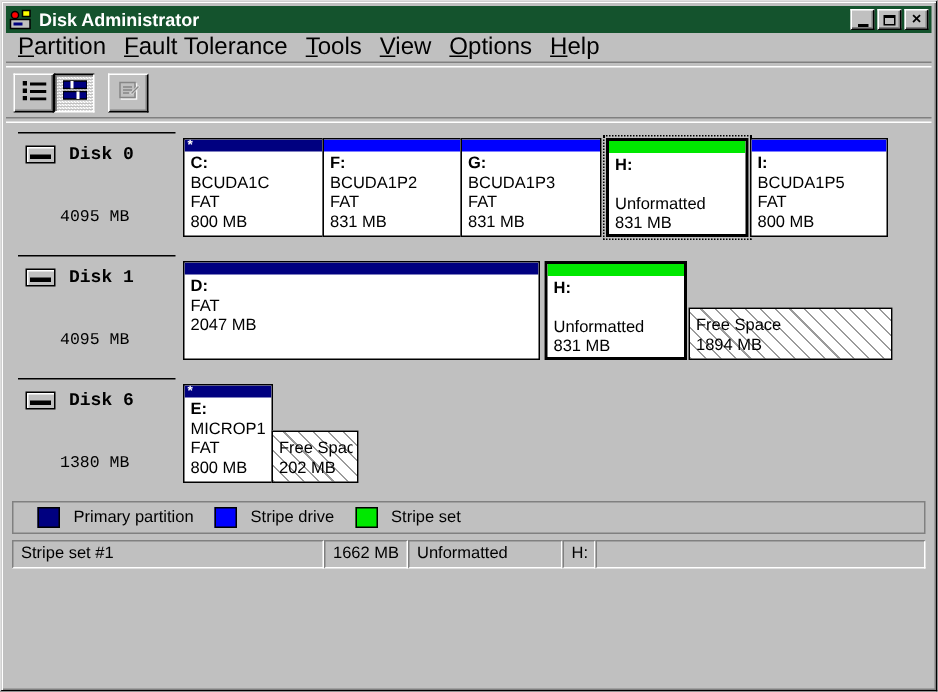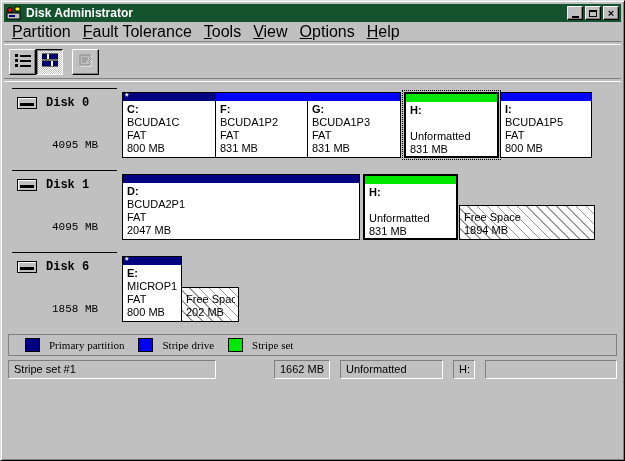--- a/index.html
+++ b/index.html
@@ -36,21 +36,21 @@
     background-size:2px 2px;}
   .tb-btn.disabled svg{opacity:.9;}
   .tb-gap{width:9px;}
   
   .disk-area{margin-top:2px;}
   .disk-row{height:82px;display:flex;position:relative;}
   .label-col{width:118px;position:relative;flex:none;font-family:Liberation Mono, monospace;}
   .row-sep{position:absolute;top:4px;left:8px;width:105px;border-top:1px solid #000;}
   .disk-head{position:absolute;top:12px;left:13px;display:flex;align-items:center;gap:9px;}
   .disk-name{font-weight:bold;font-size:12px;white-space:nowrap;}
-  .disk-size{position:absolute;left:48px;bottom:15px;font-size:11px;}
+  .disk-size{position:absolute;left:36px;bottom:15px;font-size:11px;}
   .hd-icon{width:20px;height:12px;box-sizing:border-box;border:1px solid #000;background:#c0c0c0;
     box-shadow:inset 1px 1px 0 #fff;position:relative;}
   .hd-icon::after{content:"";position:absolute;left:2px;right:2px;bottom:2px;height:3px;background:#000;}
   .cd-icon{width:20px;height:12px;box-sizing:border-box;border:1px solid #000;background:#c0c0c0;
     position:relative;}
   .cd-icon::after{content:"";position:absolute;left:4px;top:2px;width:10px;height:5px;border:1px solid #000;
     border-radius:50%;background:#fff;}
   .disk-bar{display:flex;margin-top:8px;height:66px;}
   .region{box-sizing:border-box;border:1px solid #000;background:#fff;display:flex;flex-direction:column;
     overflow:hidden;flex:none;}
@@ -59,25 +59,25 @@
   .region.focused{outline:1px dotted #000;outline-offset:1px;}
   .band{height:8px;flex:none;color:#fff;font-size:9px;line-height:7px;padding-left:2px;font-weight:bold;}
   .lines{padding:2px 3px 0 4px;font-size:11px;line-height:13px;}
   .lines div{height:13px;white-space:nowrap;overflow:hidden;}
   .drive{font-weight:bold;}
   .region.free{background-image:repeating-linear-gradient(45deg,#9b9b9b 0,#9b9b9b 1px,transparent 1px,transparent 7px);
     background-color:#fff;justify-content:flex-end;margin-top:31px;}
   .region.free .lines{padding-bottom:2px;}
   
   .legend{margin:4px 4px 0 4px;height:22px;box-sizing:border-box;border:1px solid #808080;
-    display:flex;align-items:center;padding-left:16px;background:#c0c0c0;font-family:Liberation Serif, serif;}
+    display:flex;align-items:center;padding-left:16px;background:#c0c0c0;}
   .legend-item{display:flex;align-items:center;margin-right:14px;}
   .swatch{width:15px;height:14px;box-sizing:border-box;border:1px solid #000;margin-right:9px;flex:none;}
   
-  .statusbar{display:flex;gap:10px;margin:4px 4px 0 4px;}
+  .statusbar{display:flex;gap:0;margin:4px 4px 0 4px;}
   .panel{height:19px;box-sizing:border-box;border:1px solid;border-color:#808080 #fff #fff #808080;
     padding:2px 5px 0 5px;font-size:11px;white-space:nowrap;overflow:hidden;flex:none;}
   .panel.fill{flex:1;}
 </style>
 </head>
 <body>
 
 <div class="window">
 
   <div class="titlebar">
@@ -211,21 +211,20 @@
             <span class="hd-icon"></span>
             <span class="disk-name">Disk 1</span>
           </div>
           <div class="disk-size">4095 MB</div>
         </div>
         <div class="disk-bar">
           <div class="region primary" style="width: 238px;">
             <div class="band" style="background: rgb(0, 0, 128);"></div>
             <div class="lines">
               <div class="drive">D:</div>
-              <div>BCUDA2P1</div>
               <div>FAT</div>
               <div>2047 MB</div>
             </div>
           </div>
           <div class="region stripe selected" style="width: 95px;">
             <div class="band" style="background: rgb(0, 232, 0);"></div>
             <div class="lines">
               <div class="drive">H:</div>
               <div></div>
               <div>Unformatted</div>
@@ -240,21 +239,21 @@
           </div>
         </div>
       </div>
       <div class="disk-row">
         <div class="label-col">
           <div class="row-sep"></div>
           <div class="disk-head">
             <span class="hd-icon"></span>
             <span class="disk-name">Disk 6</span>
           </div>
-          <div class="disk-size">1858 MB</div>
+          <div class="disk-size">1380 MB</div>
         </div>
         <div class="disk-bar">
           <div class="region primary" style="width: 60px;">
             <div class="band" style="background: rgb(0, 0, 128);">*</div>
             <div class="lines">
               <div class="drive">E:</div>
               <div>MICROP1</div>
               <div>FAT</div>
               <div>800 MB</div>
             </div>
@@ -279,19 +278,19 @@
         <span>Stripe drive</span>
       </span>
       <span class="legend-item">
         <span class="swatch" style="background: rgb(0, 232, 0);"></span>
         <span>Stripe set</span>
       </span>
     </div>
 
   <div class="statusbar">
       <span class="panel" style="width: 208px;">Stripe set #1</span>
-      <span class="panel" style="width: 56px; margin-left: 48px;">1662 MB</span>
+      <span class="panel" style="width: 56px;">1662 MB</span>
       <span class="panel" style="width: 103px;">Unformatted</span>
       <span class="panel" style="width: 22px;">H:</span>
       <span class="panel fill"></span>
     </div>
 
 </div>
 
 </body></html>

